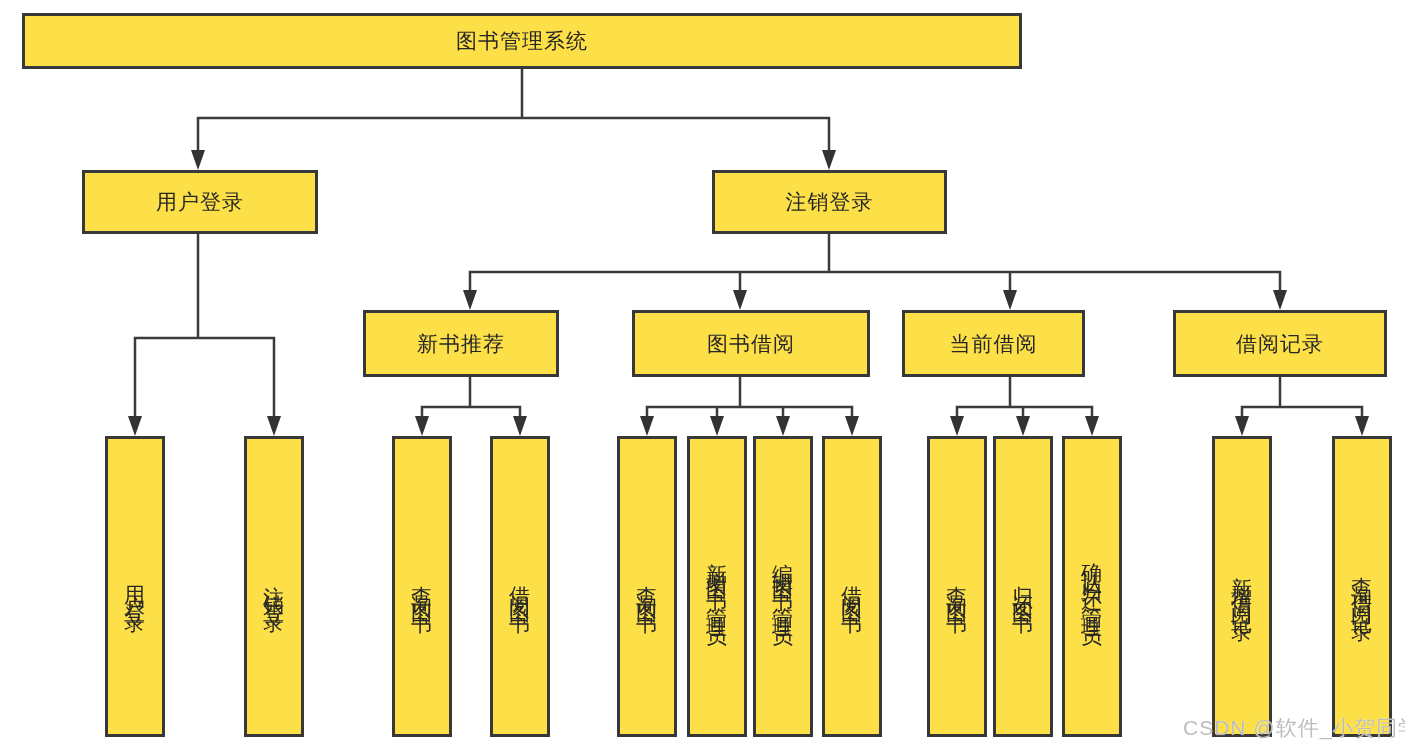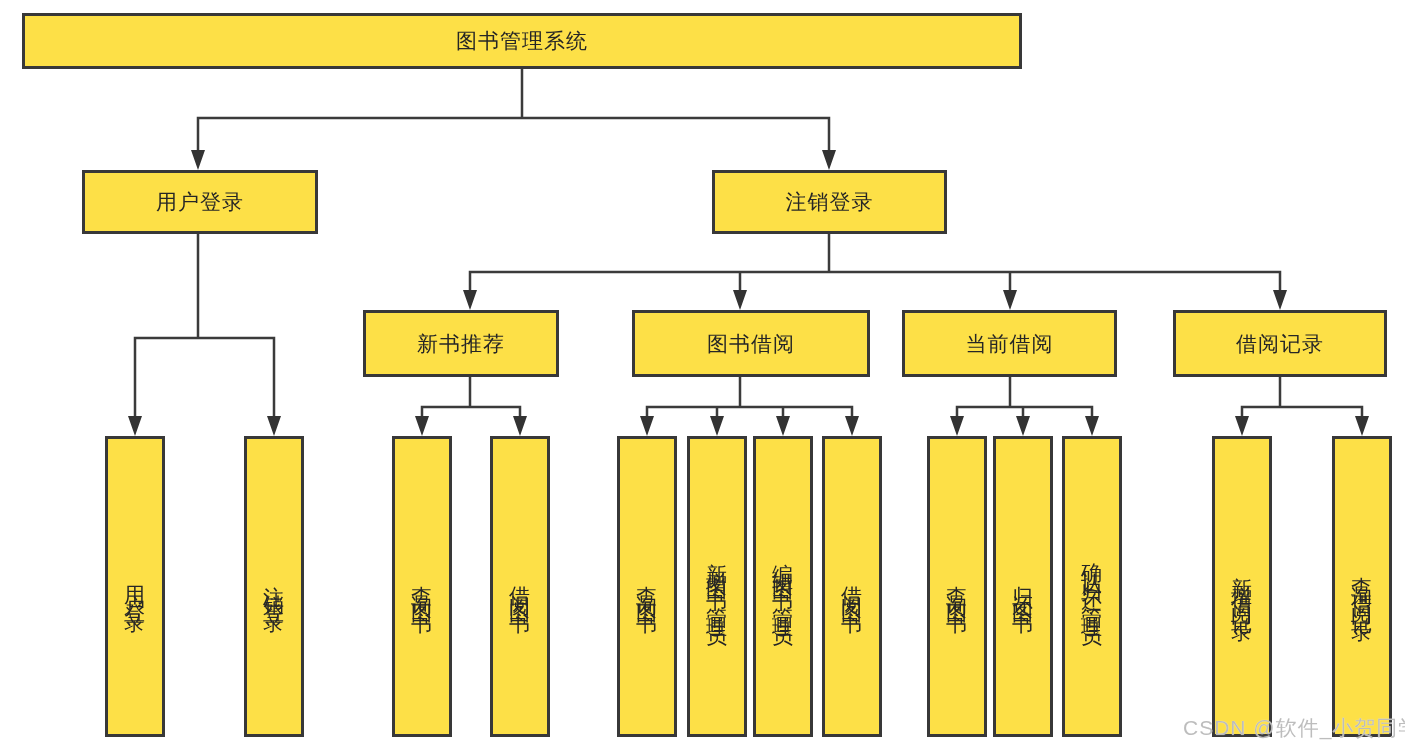--- a/index.html
+++ b/index.html
@@ -75,21 +75,21 @@
              M1355 416 L1369 416 L1362 436 Z"></path>
   </svg>
 
   <div class="node h-node" style="left:22px;top:13px;width:1000px;height:56px;">图书管理系统</div>
 
   <div class="node h-node" style="left:82px;top:170px;width:236px;height:64px;">用户登录</div>
   <div class="node h-node" style="left:712px;top:170px;width:235px;height:64px;">注销登录</div>
 
   <div class="node h-node" style="left:363px;top:310px;width:196px;height:67px;">新书推荐</div>
   <div class="node h-node" style="left:632px;top:310px;width:238px;height:67px;">图书借阅</div>
-  <div class="node h-node" style="left:902px;top:310px;width:215px;height:67px;">当前借阅</div>
+  <div class="node h-node" style="left:902px;top:310px;width:183px;height:67px;">当前借阅</div>
   <div class="node h-node" style="left:1173px;top:310px;width:214px;height:67px;">借阅记录</div>
 
   <div class="node v-node" style="left:105px;top:436px;width:60px;height:301px;">
     <span>用户登录</span>
     </div>
   <div class="node v-node" style="left:244px;top:436px;width:60px;height:301px;">
     <span>注销登录</span>
     </div>
 
   <div class="node v-node" style="left:392px;top:436px;width:60px;height:301px;">

